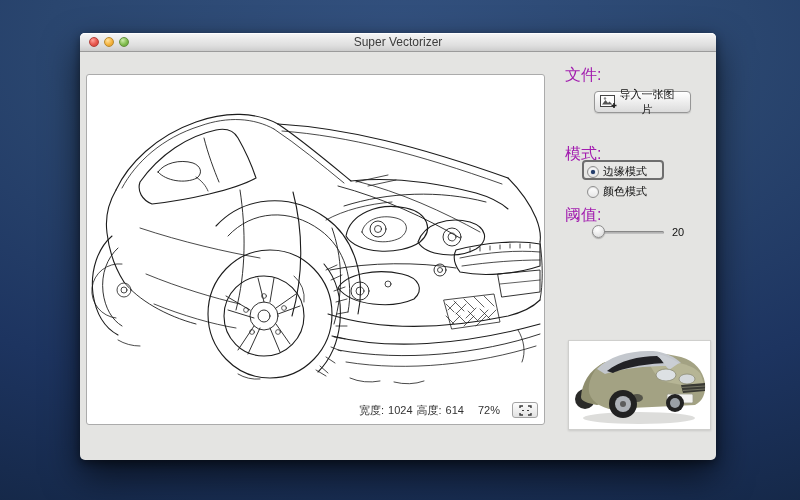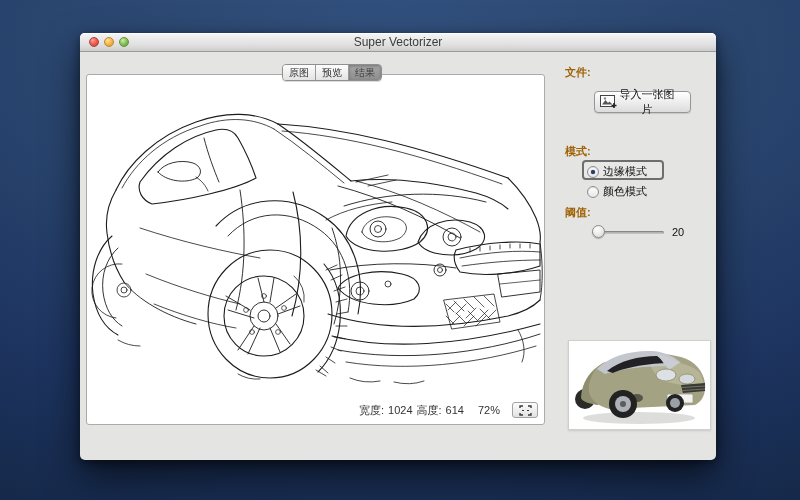--- a/index.html
+++ b/index.html
@@ -42,21 +42,21 @@
   .car-art { position:absolute; left:1px; top:3px; }
 
   .canvas-info { position:absolute; right:6px; bottom:6px; display:flex;
     align-items:center; font-size:11px; color:#333; }
   .canvas-info span { margin-right:4px; }
   .canvas-info .pct { margin-left:10px; margin-right:12px; }
   .fit-btn { width:26px; height:16px; border:1px solid #a3a3a3; border-radius:3px;
     background:linear-gradient(#fdfdfd,#e2e2e2); display:flex;
     align-items:center; justify-content:center; box-shadow:0 1px 0 rgba(255,255,255,.6); }
 
-  .side-heading { position:absolute; font-size:11px; font-weight:bold; color:#a16207; }
+  .side-heading { position:absolute; font-size:16px; font-weight:normal; color:#a21caf; }
   .h-file { left:485px; top:32px; }
   .h-mode { left:485px; top:111px; }
   .h-threshold { left:485px; top:172px; }
 
   .side-btn { position:absolute; left:514px; width:97px; height:22px;
     border:1px solid #969696; border-radius:4px;
     background:linear-gradient(#ffffff, #ececec 55%, #dcdcdc);
     box-shadow:0 1px 1px rgba(0,0,0,.12), inset 0 1px 0 #fff;
     display:flex; align-items:center; font-size:11px; color:#111; cursor:default; }
   .btn-import { top:58px; } .btn-export { top:84px; }
@@ -104,25 +104,20 @@
 
     <div class="titlebar">
       <div class="lights">
         <div class="light red"></div>
         <div class="light yellow"></div>
         <div class="light green"></div>
       </div>
       <div class="title-text">Super Vectorizer</div>
     </div>
 
-    <div class="tabbar">
-      <div class="tab">原图</div>
-      <div class="tab">预览</div>
-      <div class="tab selected">结果</div>
-    </div>
 
     <div class="canvas-panel">
       <svg class="car-art" width="455" height="316" viewBox="0 0 455 316">
         <g fill="none" stroke="#1c1c1c" stroke-width="1.1" stroke-linecap="round">
 
           <path d="M28,112 C40,86 68,58 108,44 C138,33 168,34 190,46"></path>
           <path d="M34,110 C48,84 74,60 112,48 C140,38 166,40 186,51" stroke-width="0.8"></path>
           <path d="M28,112 C21,124 17,140 19,155 C21,172 27,190 36,204"></path>
           <path d="M36,204 C50,222 78,238 108,246" stroke-width="0.9"></path>
 

